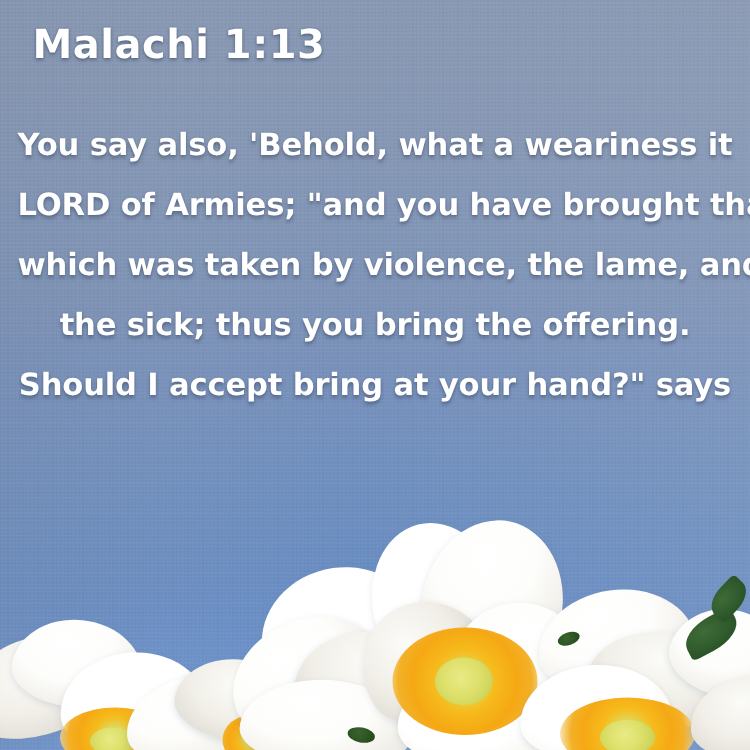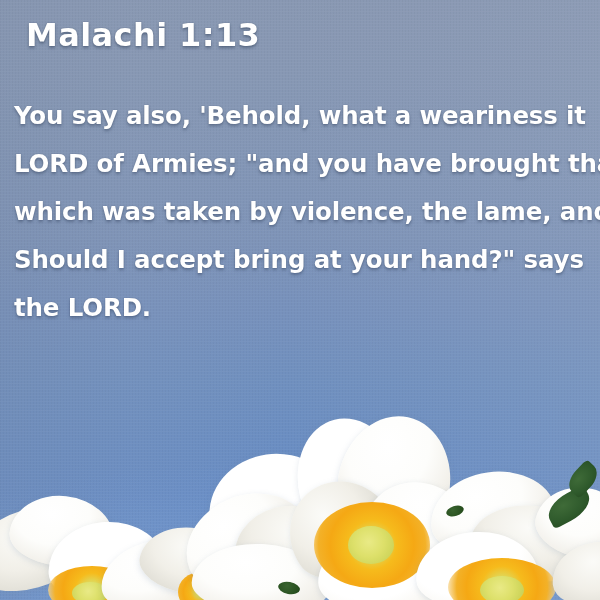--- a/index.html
+++ b/index.html
@@ -84,21 +84,21 @@
     letter-spacing: 0.4px;
     color: #ffffff;
     text-shadow: 0 2px 3px rgba(40,55,80,.45), 0 0 1px rgba(40,55,80,.5);
     white-space: nowrap;
   }
   .verse-block {
     position: absolute;
     left: 14px;
     right: 14px;
     top: 92px;
-    text-align: left;
+    text-align: center;
   }
   .verse-line {
     font-family: "DejaVu Sans", sans-serif;
     font-size: 24.5px;
     font-weight: 600;
     line-height: 48px;
     color: #ffffff;
     letter-spacing: -0.15px;
     text-shadow: 0 2px 3px rgba(45,60,85,.42), 0 0 1px rgba(45,60,85,.45);
     white-space: nowrap;
@@ -201,17 +201,17 @@
     <div class="bud" style="left:446px; top:96px; width:18px; height:10px; transform:rotate(-18deg);"></div>
     <div class="bud" style="left:278px; top:172px; width:22px; height:12px; transform:rotate(10deg);"></div>
   </div>
 
   <div class="title">Malachi 1:13</div>
 
   <div class="verse-block">
     <div class="verse-line">You say also, 'Behold, what a weariness it</div>
     <div class="verse-line">LORD of Armies; "and you have brought that</div>
     <div class="verse-line">which was taken by violence, the lame, and</div>
+    <div class="verse-line">the sick; thus you bring the offering.</div>
     <div class="verse-line">Should I accept bring at your hand?" says</div>
-    <div class="verse-line">the LORD.</div>
   </div>
 
 </div>
 
 </body></html>

